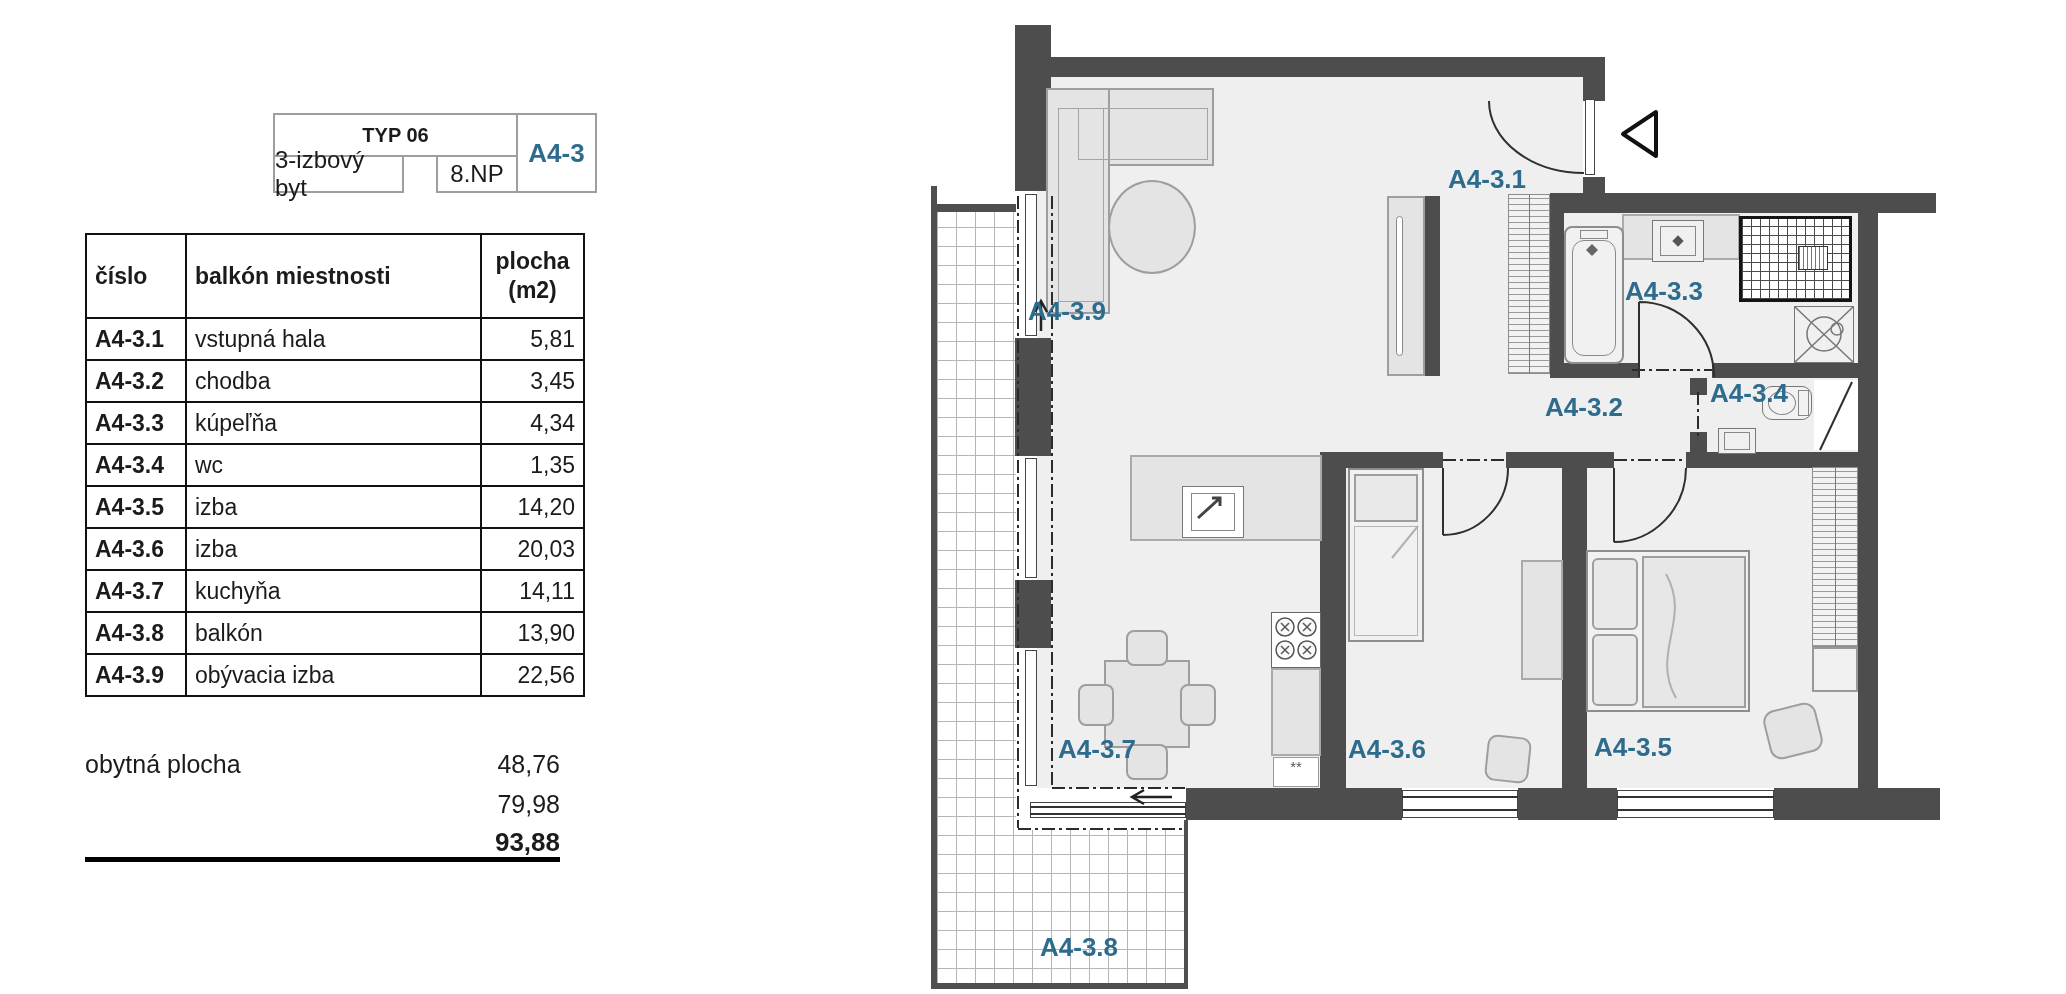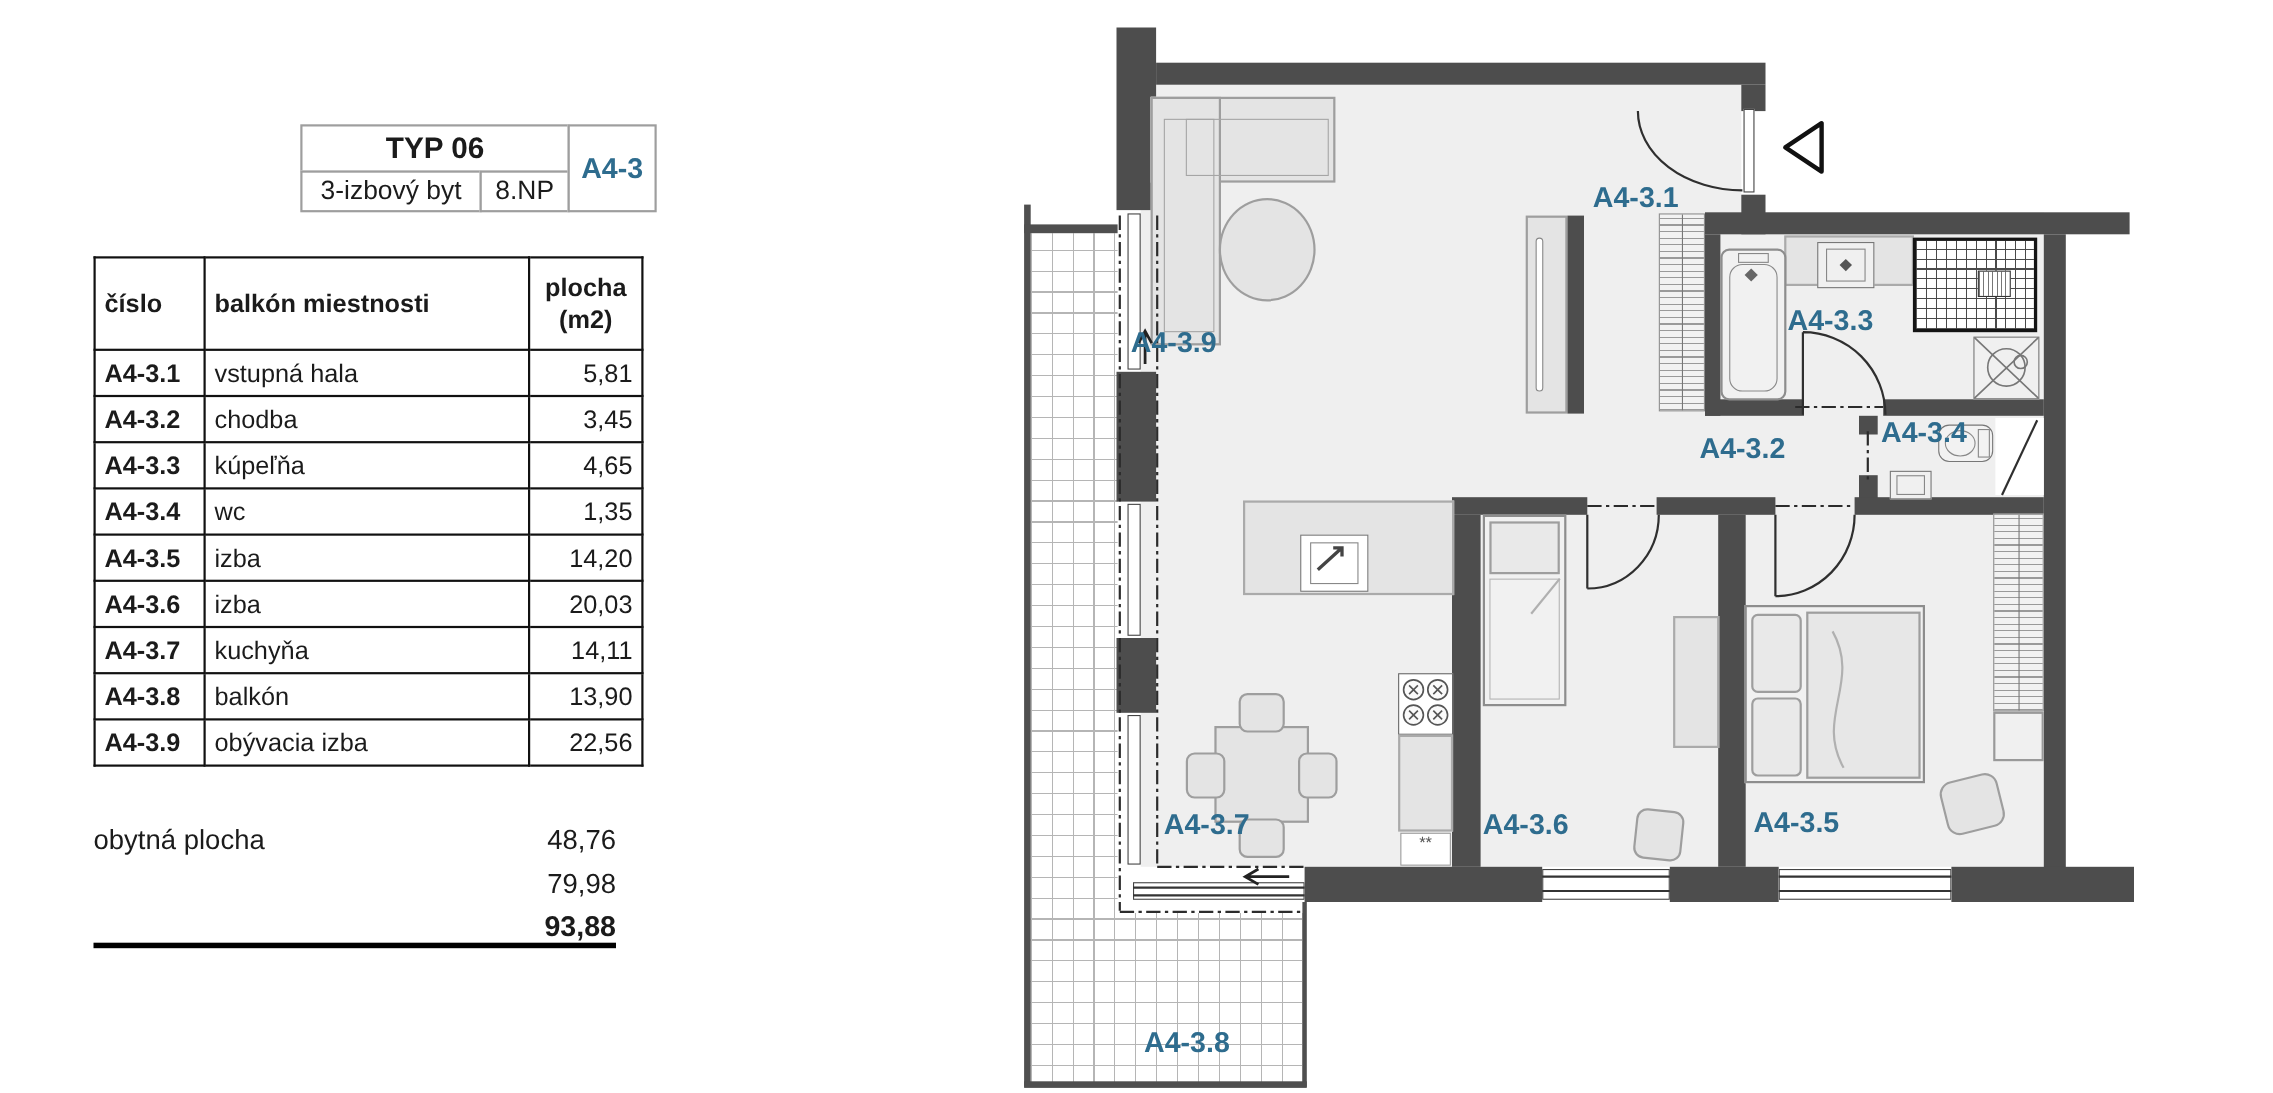--- a/index.html
+++ b/index.html
@@ -2,21 +2,21 @@
 <html><head>
 <meta charset="utf-8">
 <style>
   html,body{margin:0;padding:0;background:#fff;}
   body{width:2066px;height:994px;position:relative;overflow:hidden;
        font-family:"Liberation Sans",sans-serif;color:#1b1b1b;}
   .abs{position:absolute;}
   
   .tb-cell{position:absolute;border:2px solid #9e9e9e;box-sizing:border-box;
            display:flex;align-items:center;justify-content:center;background:#fff;}
-  .tb-title{font-weight:bold;font-size:27px;}
+  .tb-title{font-weight:bold;font-size:20px;}
   .tb-sub{font-size:24px;}
   .tb-unit{font-weight:bold;font-size:26px;color:#2e6c8e;}
   table.rooms{position:absolute;left:85px;top:233px;border-collapse:collapse;
               table-layout:fixed;width:498px;}
   table.rooms td,table.rooms th{border:2px solid #111;box-sizing:border-box;
               font-size:23px;padding:0 8px;overflow:hidden;white-space:nowrap;}
   table.rooms th{font-weight:bold;text-align:left;height:84px;}
   table.rooms th.c3{text-align:center;line-height:29px;}
   table.rooms td{height:42px;}
   td.cid{font-weight:bold;}
@@ -49,21 +49,21 @@
   .star-box{position:absolute;background:#fff;border:1px solid #999;box-sizing:border-box;
      font-size:15px;color:#555;line-height:13px;text-align:center;padding-top:2px;
      width:46px;word-break:break-all;}
   svg.overlay{position:absolute;left:0;top:0;pointer-events:none;}
 </style>
 </head>
 <body>
 
 <div>
   <div class="tb-cell tb-title" style="left:273px;top:113px;width:245px;height:44px;">TYP 06</div>
-  <div class="tb-cell tb-sub" style="left:273px;top:155px;width:165px;height:38px;">3-izbový byt</div>
+  <div class="tb-cell tb-sub" style="left:273px;top:155px;width:131px;height:38px;">3-izbový byt</div>
   <div class="tb-cell tb-sub" style="left:436px;top:155px;width:82px;height:38px;">8.NP</div>
   <div class="tb-cell tb-unit" style="left:516px;top:113px;width:81px;height:80px;">A4-3</div>
 </div>
 
 <table class="rooms">
   <colgroup>
       <col style="width:100px">
       <col style="width:295px">
       <col style="width:103px">
     </colgroup>
@@ -79,21 +79,21 @@
         <td class="car">5,81</td>
       </tr>
   <tr>
         <td class="cid">A4-3.2</td>
         <td>chodba</td>
         <td class="car">3,45</td>
       </tr>
   <tr>
         <td class="cid">A4-3.3</td>
         <td>kúpeľňa</td>
-        <td class="car">4,65</td>
+        <td class="car">4,34</td>
       </tr>
   <tr>
         <td class="cid">A4-3.4</td>
         <td>wc</td>
         <td class="car">1,35</td>
       </tr>
   <tr>
         <td class="cid">A4-3.5</td>
         <td>izba</td>
         <td class="car">14,20</td>

